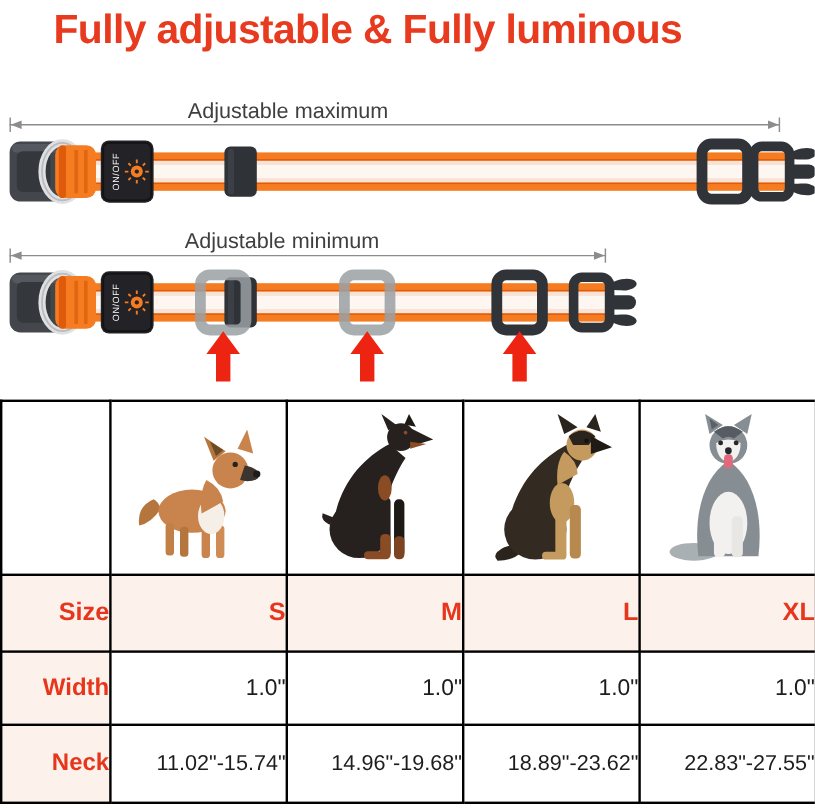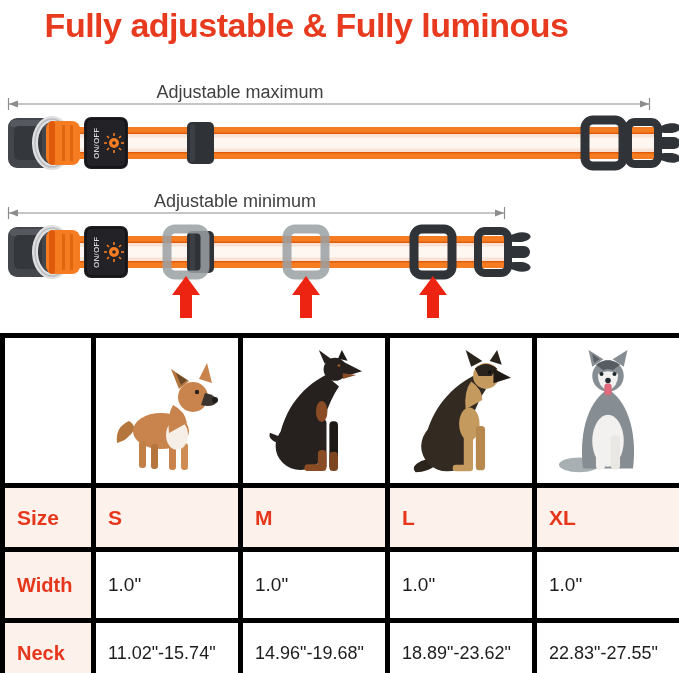--- a/index.html
+++ b/index.html
@@ -14,21 +14,21 @@
   svg text{font-family:"Liberation Sans",sans-serif;}
   .dim-label{font-size:18px;fill:#3f3f3f;}
   .onoff-label{font-size:7.5px;fill:#ffffff;letter-spacing:0.5px;}
   .collar-svg{position:absolute;left:0;}
   #collar-max{top:75px;}
   #collar-min{top:190px;}
   table.size-chart{
     position:absolute;top:333px;left:0;width:679px;
     border-collapse:collapse;table-layout:fixed;
   }
-  td{border:5px solid #000000;text-align:left;vertical-align:middle;padding:12px;}
+  td{border:2px solid #000000;text-align:right;vertical-align:middle;padding:0;}
   .hl{background:#fdf1ec;}
   .red{color:#e6371d;font-weight:bold;}
   .size-txt{font-size:21px;}
   .lbl{font-size:20px;}
   .val{font-size:19px;color:#1d1d1d;}
   .neckval{font-size:18px;color:#1d1d1d;}
   .dogcell{vertical-align:bottom;padding-bottom:8px;background:#ffffff;}
   .dogcell svg{display:block;margin:0 auto;}
 </style>
 </head>
@@ -222,21 +222,21 @@
       </svg>
     </td>
   </tr>
   <tr style="height:64px">
     <td class="hl red size-txt">Size</td>
     <td class="hl red size-txt">S</td>
     <td class="hl red size-txt">M</td>
     <td class="hl red size-txt">L</td>
     <td class="hl red size-txt">XL</td>
   </tr>
-  <tr style="height:71px">
+  <tr style="height:61px">
     <td class="hl red lbl">Width</td>
     <td class="val">1.0"</td>
     <td class="val">1.0"</td>
     <td class="val">1.0"</td>
     <td class="val">1.0"</td>
   </tr>
   <tr style="height:65px">
     <td class="hl red lbl">Neck</td>
     <td class="neckval">11.02"-15.74"</td>
     <td class="neckval">14.96"-19.68"</td>

